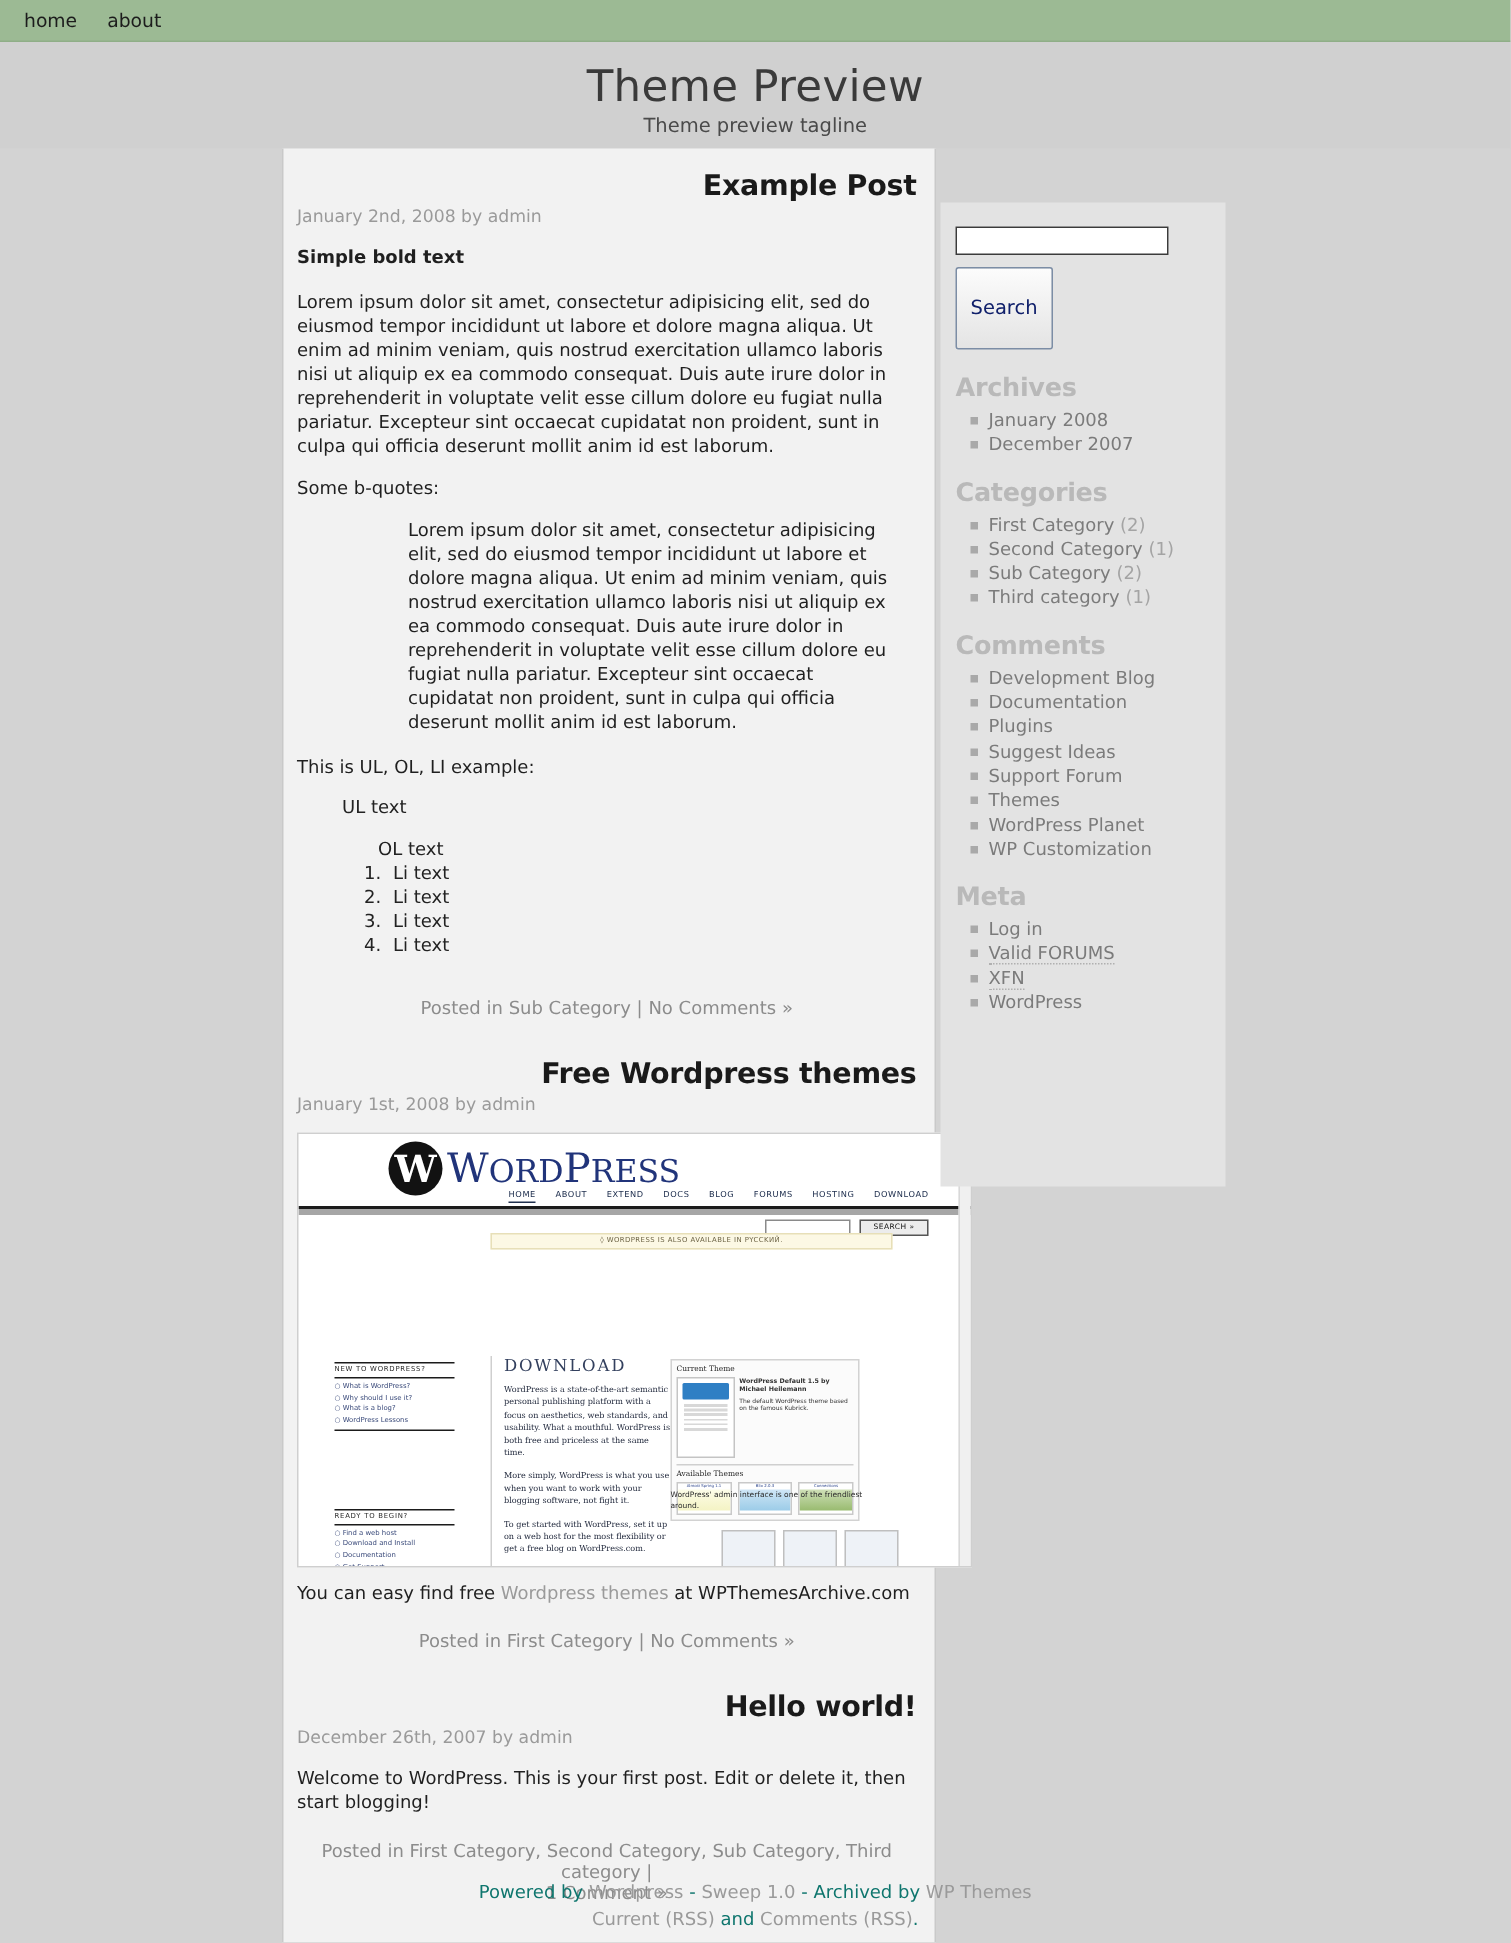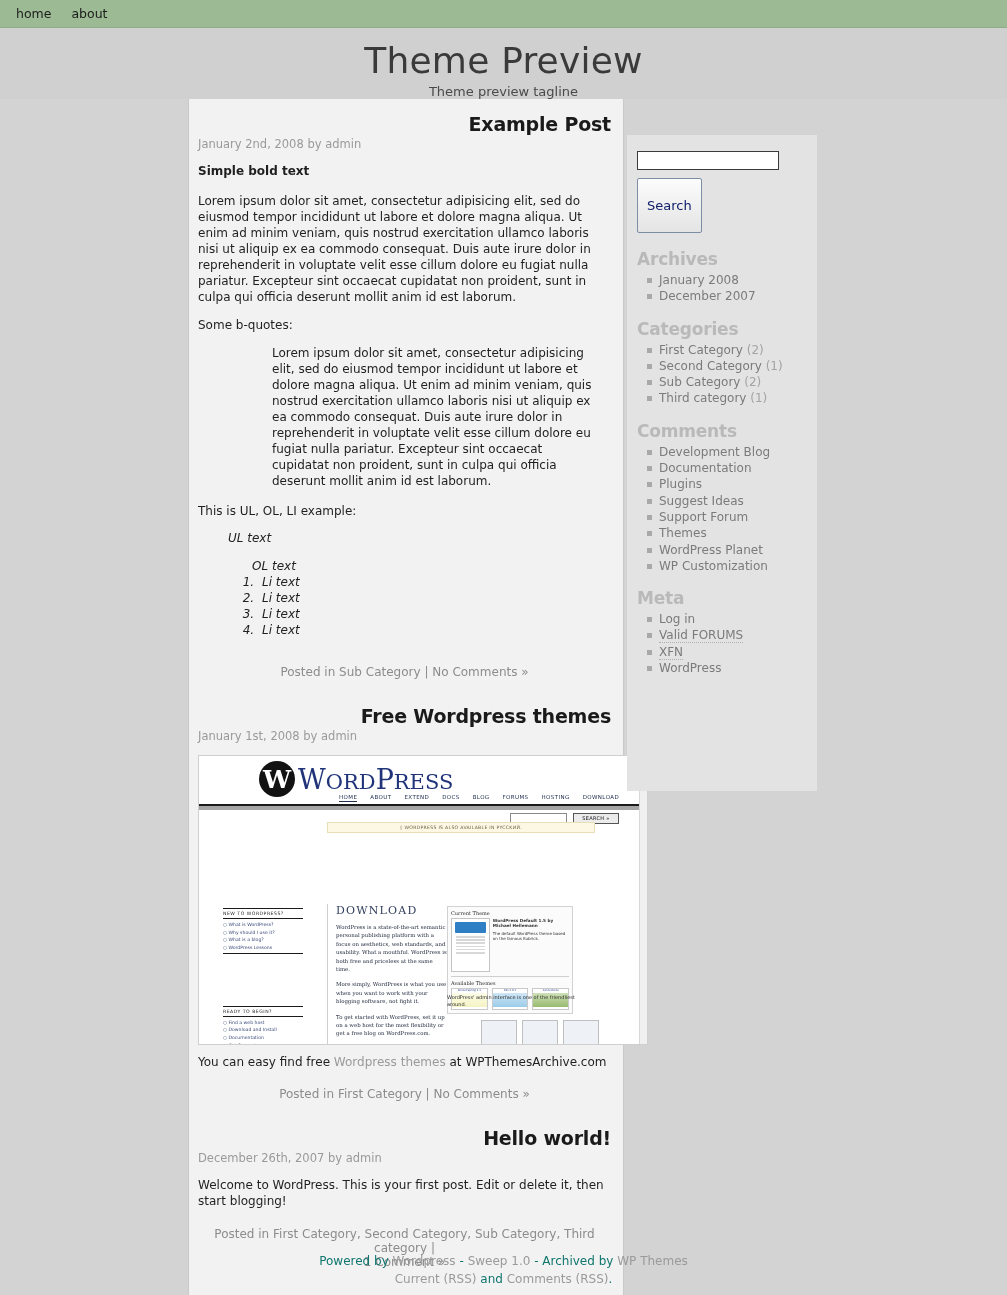--- a/index.html
+++ b/index.html
@@ -36,21 +36,21 @@
   
   .header {
     height: 71px;
     background: #d0d0d0;
     text-align: center;
     box-sizing: border-box;
     padding-top: 12px;
   }
   .header h1 {
     margin: 0;
-    font-size: 36px;
+    font-size: 29px;
     font-weight: normal;
     color: #3a3a3a;
     letter-spacing: 0.2px;
   }
   .header .tagline {
     margin-top: 3px;
     font-size: 13px;
     color: #4a4a4a;
   }
 
@@ -108,21 +108,21 @@
     color: #1f1f1f;
   }
   .post blockquote p { margin: 0; }
 
   ul.ul-demo {
     list-style: none;
     margin: 0 0 0 0;
     padding: 0 0 0 30px;
     font-size: 12px;
   }
-  ul.ul-demo > li { margin-bottom: 28px; font-style: italic; }
+  ul.ul-demo > li { margin-bottom: 28px; }
   ol.ol-demo {
     margin: 0;
     padding-left: 30px;
     font-size: 12px;
   }
   ol.ol-demo li { margin-bottom: 2px; padding-left: 4px; }
   .ol-label { margin-bottom: 2px; padding-left: 24px; }
 
   .post-footer {
     text-align: center;

